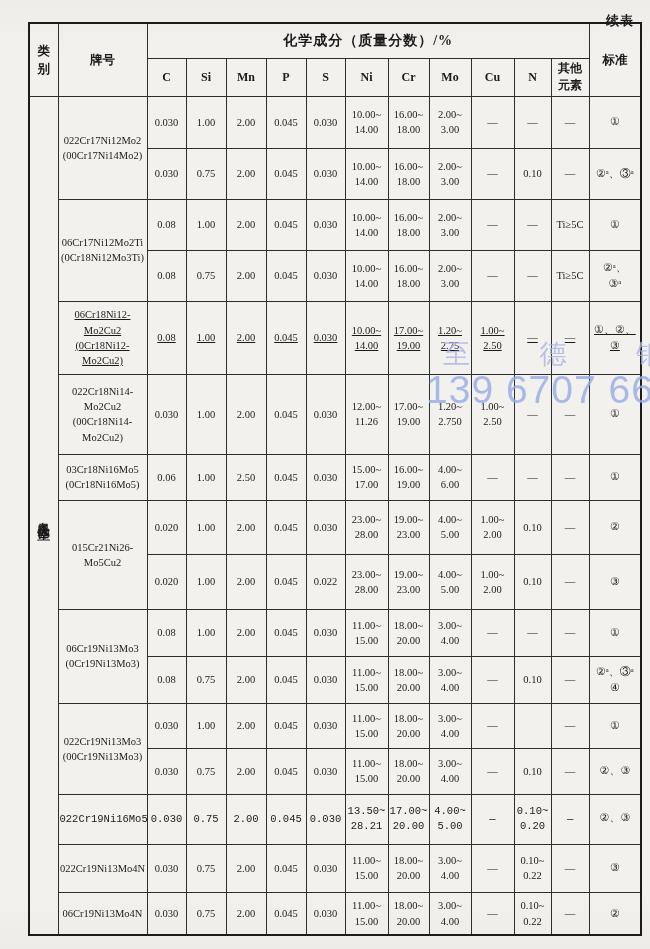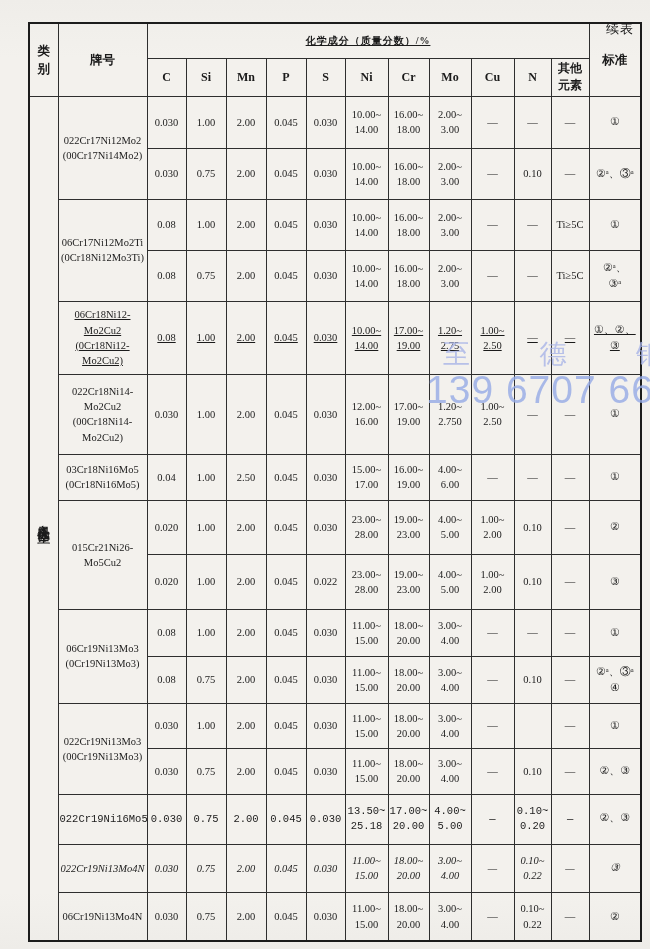--- a/index.html
+++ b/index.html
@@ -9,43 +9,43 @@
     font-family:"Liberation Serif","DejaVu Serif",serif;
     color:#1b1b1b;
     position:relative;
     overflow:hidden;
   }
   .page{
     position:absolute;inset:0;
     background:linear-gradient(180deg,#efede9 0%,#f3f1ed 6%,#f3f1ed 94%,#eeece8 100%);
   }
   .continued{
-    position:absolute;top:20px;right:16px;
-    font-size:13px;font-weight:normal;letter-spacing:1px;
+    position:absolute;top:12px;right:16px;
+    font-size:13px;font-weight:bold;letter-spacing:1px;
     white-space:pre-line;
     text-align:right;
   }
   table.comp{
     position:absolute;left:28px;top:22px;
     width:612px;
     border-collapse:collapse;
     table-layout:fixed;
     border:2px solid #1c1c1c;
   }
   table.comp th, table.comp td{
     border:1px solid #2e2e2e;
     padding:1px 1px;
     text-align:center;
     vertical-align:middle;
     white-space:pre-line;
     line-height:1.45;
     overflow:hidden;
   }
   th{font-weight:bold;}
-  .th-big{font-size:10px;letter-spacing:1px;height:32px;text-decoration:underline;}
+  .th-big{font-size:14px;letter-spacing:1px;height:32px;}
   .th-side{font-size:12.5px;}
   .th-elem{font-size:12px;height:32px;font-weight:bold;}
   .cat-cell{
     font-size:12.5px;font-weight:bold;
     writing-mode:vertical-lr;text-orientation:upright;
     letter-spacing:2px;
     padding:0;
   }
   .grade-cell{font-size:10.5px;line-height:1.55;}
   .num-cell{font-size:10.5px;}
@@ -214,35 +214,35 @@
           <td rowspan="1" class="grade-cell">022Cr18Ni14-
 Mo2Cu2
 (00Cr18Ni14-
 Mo2Cu2)</td>
           <td class="num-cell">0.030</td>
           <td class="num-cell">1.00</td>
           <td class="num-cell">2.00</td>
           <td class="num-cell">0.045</td>
           <td class="num-cell">0.030</td>
           <td class="num-cell">12.00~
-16.00</td>
+11.26</td>
           <td class="num-cell">17.00~
 19.00</td>
           <td class="num-cell">1.20~
 2.750</td>
           <td class="num-cell">1.00~
 2.50</td>
           <td class="num-cell">—</td>
           <td class="num-cell">—</td>
           <td class="std-cell">①</td>
         </tr>
         <tr style="height: 46px;">
           <td rowspan="1" class="grade-cell">03Cr18Ni16Mo5
 (0Cr18Ni16Mo5)</td>
-          <td class="num-cell">0.04</td>
+          <td class="num-cell">0.06</td>
           <td class="num-cell">1.00</td>
           <td class="num-cell">2.50</td>
           <td class="num-cell">0.045</td>
           <td class="num-cell">0.030</td>
           <td class="num-cell">15.00~
 17.00</td>
           <td class="num-cell">16.00~
 19.00</td>
           <td class="num-cell">4.00~
 6.00</td>
@@ -363,51 +363,51 @@
           <td class="std-cell">②、③</td>
         </tr>
         <tr style="height: 50px; font-family: Liberation Mono, monospace;">
           <td rowspan="1" class="grade-cell">022Cr19Ni16Mo5N</td>
           <td class="num-cell">0.030</td>
           <td class="num-cell">0.75</td>
           <td class="num-cell">2.00</td>
           <td class="num-cell">0.045</td>
           <td class="num-cell">0.030</td>
           <td class="num-cell">13.50~
-25.18</td>
+28.21</td>
           <td class="num-cell">17.00~
 20.00</td>
           <td class="num-cell">4.00~
 5.00</td>
           <td class="num-cell">—</td>
           <td class="num-cell">0.10~
 0.20</td>
           <td class="num-cell">—</td>
           <td class="std-cell">②、③</td>
         </tr>
-        <tr style="height: 48px; font-style: italic;">
+        <tr style="height: 48px;">
           <td rowspan="1" class="grade-cell">022Cr19Ni13Mo4N</td>
           <td class="num-cell">0.030</td>
           <td class="num-cell">0.75</td>
           <td class="num-cell">2.00</td>
           <td class="num-cell">0.045</td>
           <td class="num-cell">0.030</td>
           <td class="num-cell">11.00~
 15.00</td>
           <td class="num-cell">18.00~
 20.00</td>
           <td class="num-cell">3.00~
 4.00</td>
           <td class="num-cell">—</td>
           <td class="num-cell">0.10~
 0.22</td>
           <td class="num-cell">—</td>
           <td class="std-cell">③</td>
         </tr>
-        <tr style="height: 49px;">
+        <tr style="height: 43px;">
           <td rowspan="1" class="grade-cell">06Cr19Ni13Mo4N</td>
           <td class="num-cell">0.030</td>
           <td class="num-cell">0.75</td>
           <td class="num-cell">2.00</td>
           <td class="num-cell">0.045</td>
           <td class="num-cell">0.030</td>
           <td class="num-cell">11.00~
 15.00</td>
           <td class="num-cell">18.00~
 20.00</td>

